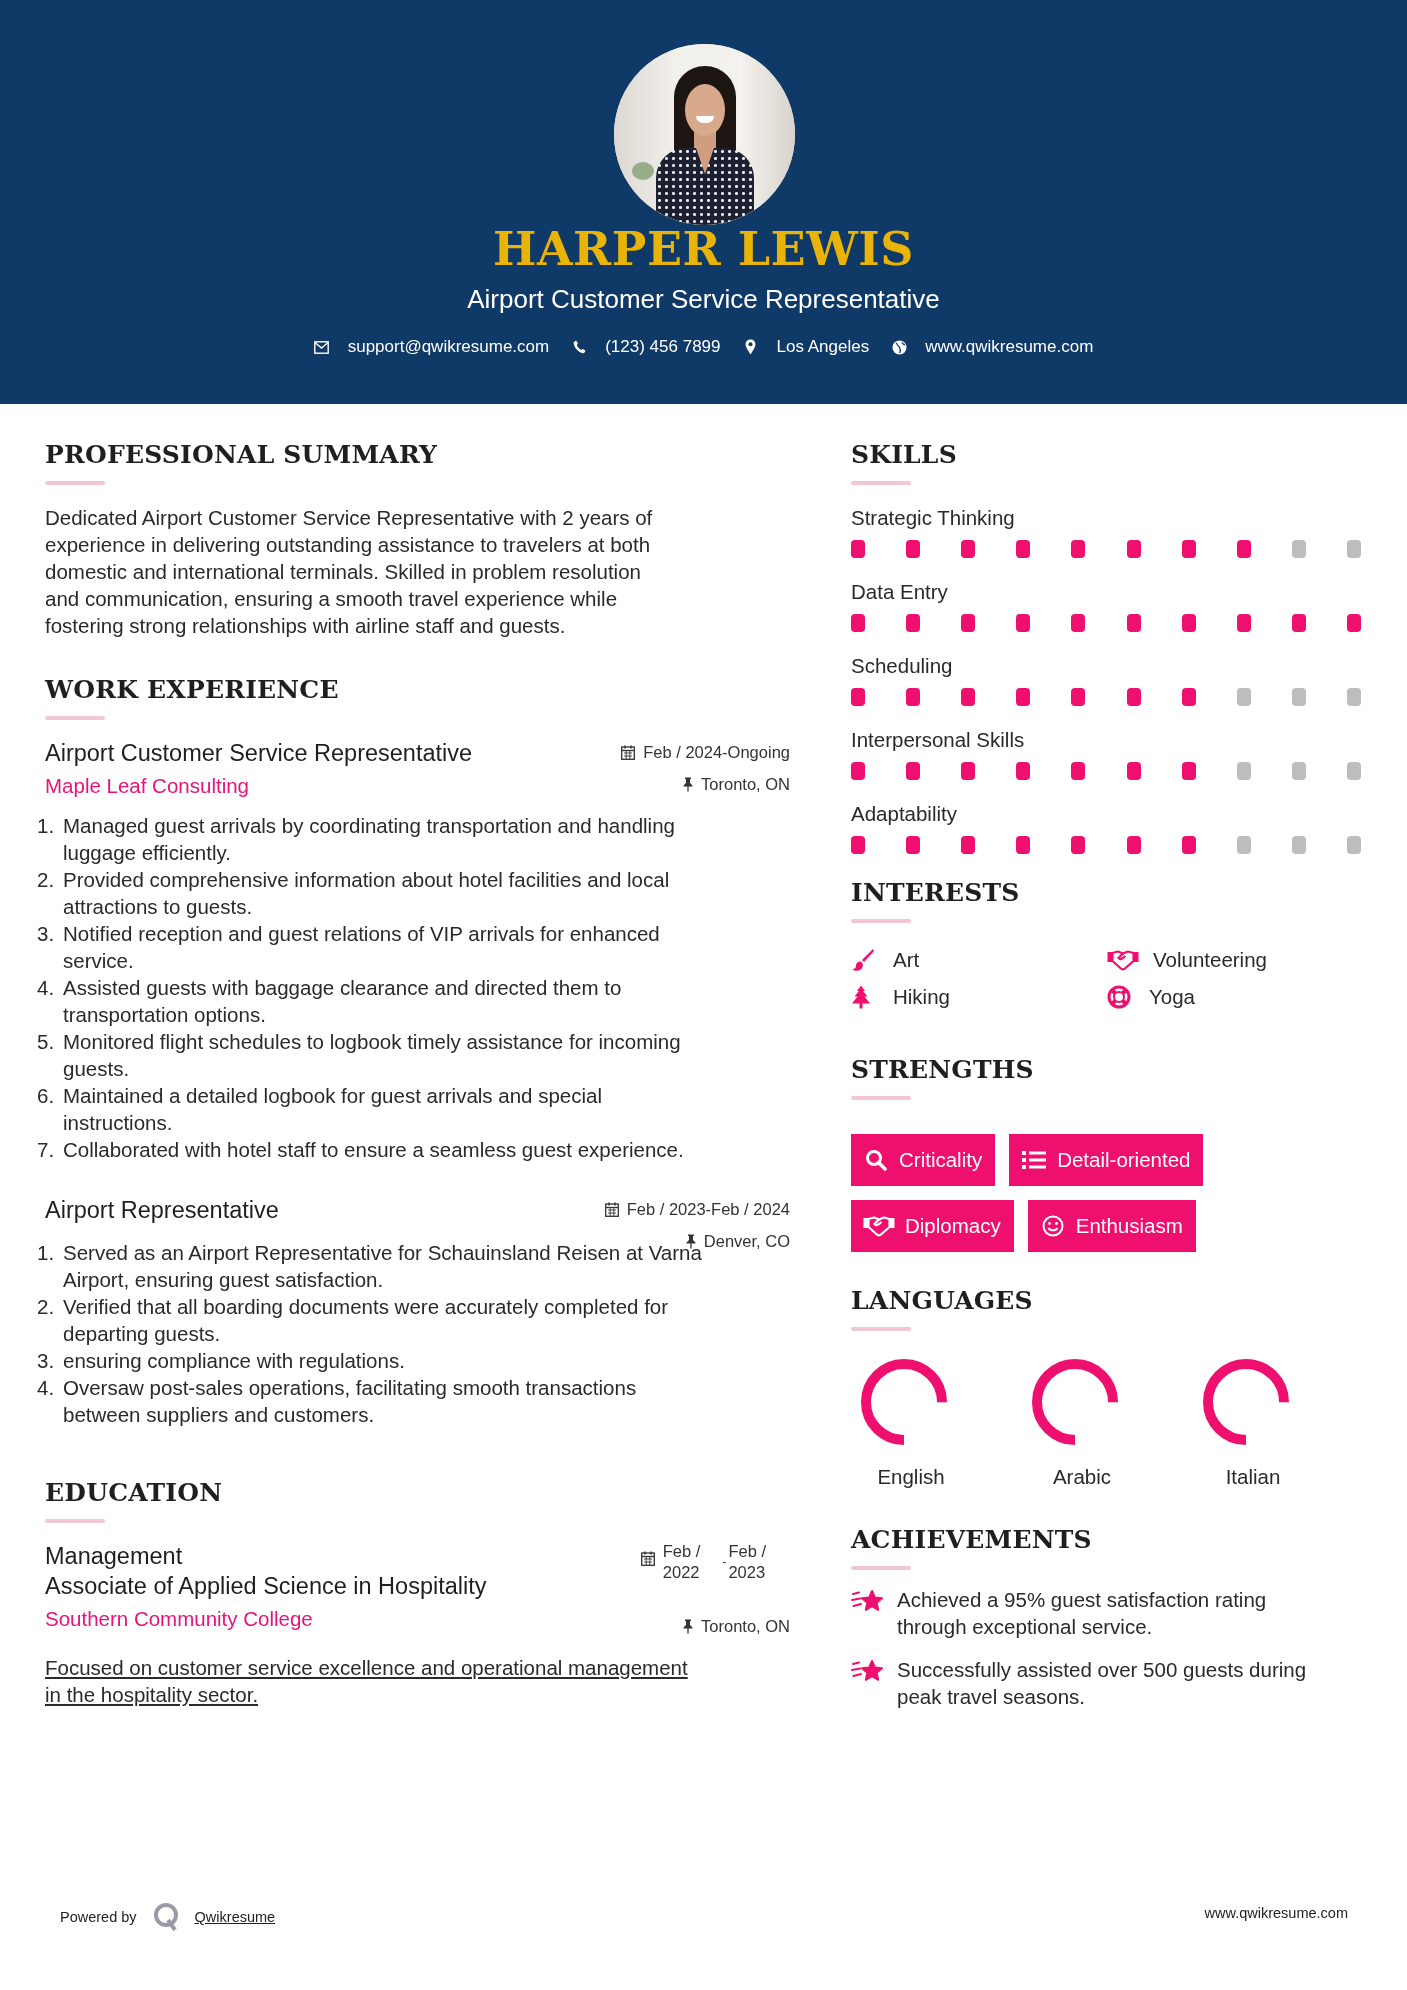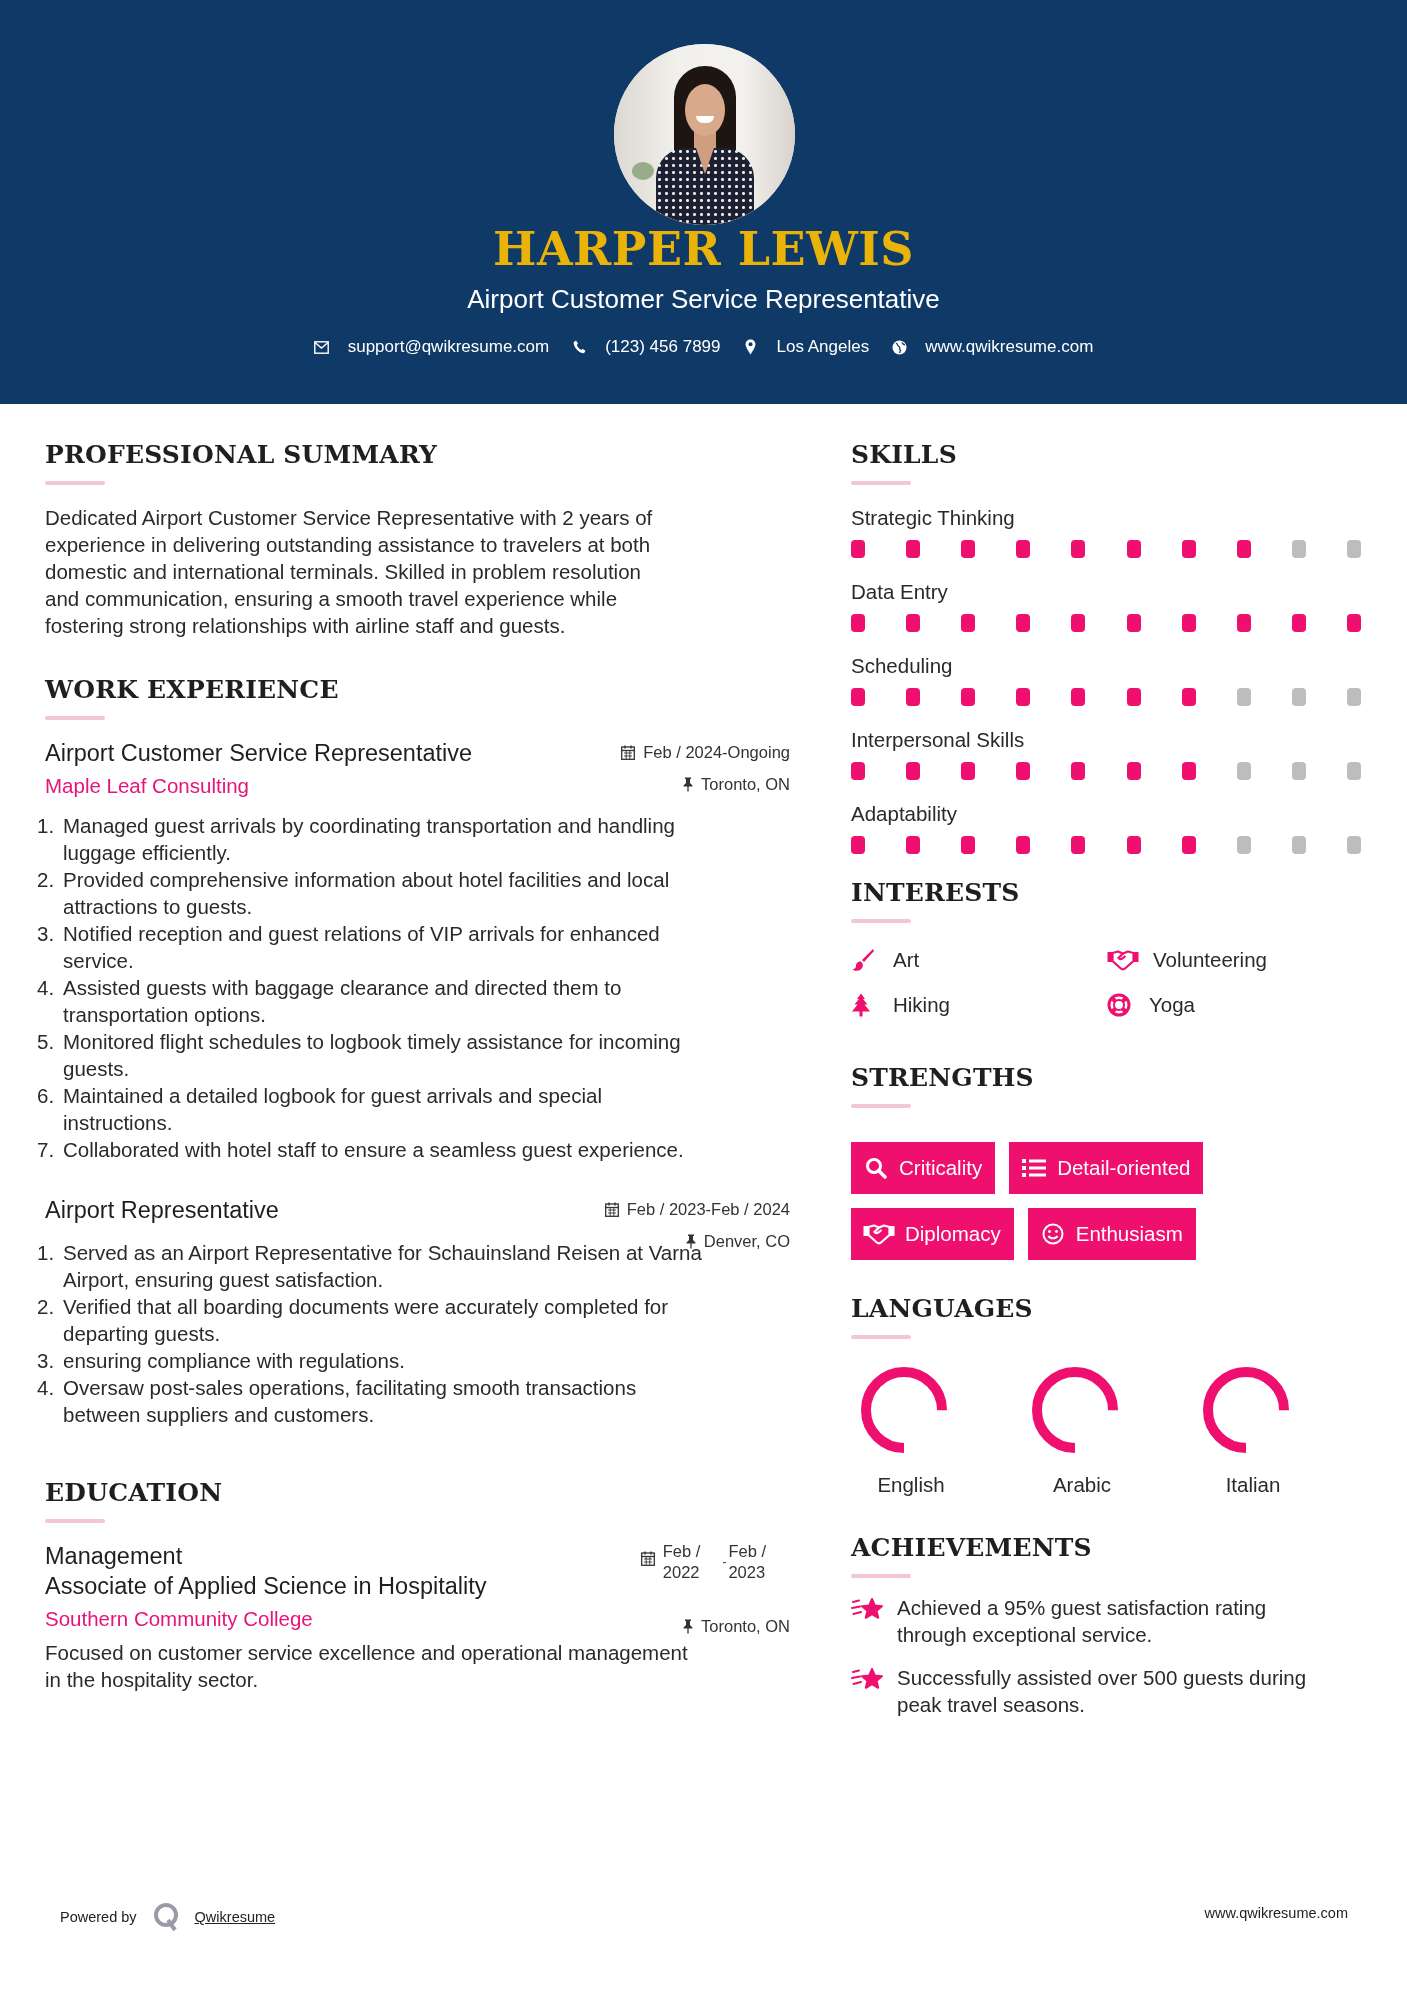--- a/index.html
+++ b/index.html
@@ -43,21 +43,21 @@
   ol.bullets li .num { position: absolute; left: -8px; top: 0; }
 
   
   .skill { margin-top: 0; }
   .skill-name { font-size: 20.5px; color: #2a2a2a; height: 32px; line-height: 32px; }
   .dots { display: flex; justify-content: space-between; width: 510px; height: 42px; padding-top: 6px; }
   .dot { width: 14px; height: 18px; border-radius: 4px; background: #bdbdbd; }
   .dot.on { background: #ee0f6f; }
 
   
-  .interests { display: grid; grid-template-columns: 256px 256px; row-gap: 12px; margin-top: 20px; }
+  .interests { display: grid; grid-template-columns: 256px 256px; row-gap: 4px; margin-top: 20px; }
   .interest { display:flex; align-items:center; font-size: 20.5px; color:#2a2a2a; height: 33px; }
   .interest .ii { width: 30px; height: 26px; display:inline-flex; align-items:center; justify-content:flex-start; margin-right: 12px; }
 
   
   .strengths { display:flex; flex-wrap: wrap; margin-top: 34px; width: 515px; }
   .chip { display:inline-flex; align-items:center; height: 52px; padding: 0 13px 0 12px; background: #ee0f6f; color: #fff; font-size: 20.5px; margin-right: 14px; margin-bottom: 14px; }
   .chip .chi { display:inline-flex; width: 26px; height: 22px; align-items:center; justify-content:center; margin-right: 10px; }
 
   
   .langs { display:flex; margin-top: 24px; }
@@ -289,21 +289,21 @@
       </div>
       <div class="meta-loc" style="top:76px;">
         <span class="mi">
           <svg width="10" height="15" viewBox="0 0 10 15">
               <path d="M2 0.5h6v1.5H7v4l2.5 2.5v1H0.5v-1L3 6V2H2z" fill="#333"></path>
               <line x1="5" y1="9" x2="5" y2="14.5" stroke="#333" stroke-width="1.3"></line>
             </svg>
         </span>
         <span>Toronto, ON</span>
       </div>
-      <div class="para" style="margin-top:8px;">
+      <div class="para" style="margin-top:23px;text-decoration:underline;">
         <div>Focused on customer service excellence and operational management</div>
         <div>in the hospitality sector.</div>
       </div>
     </div>
   </section>
 </div>
 
 <div class="right">
 
   <section>

